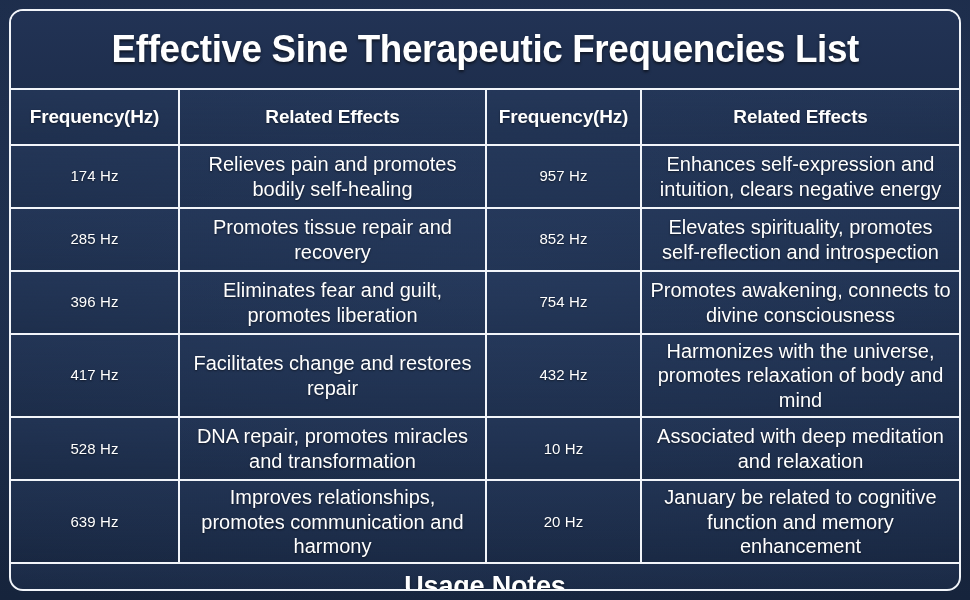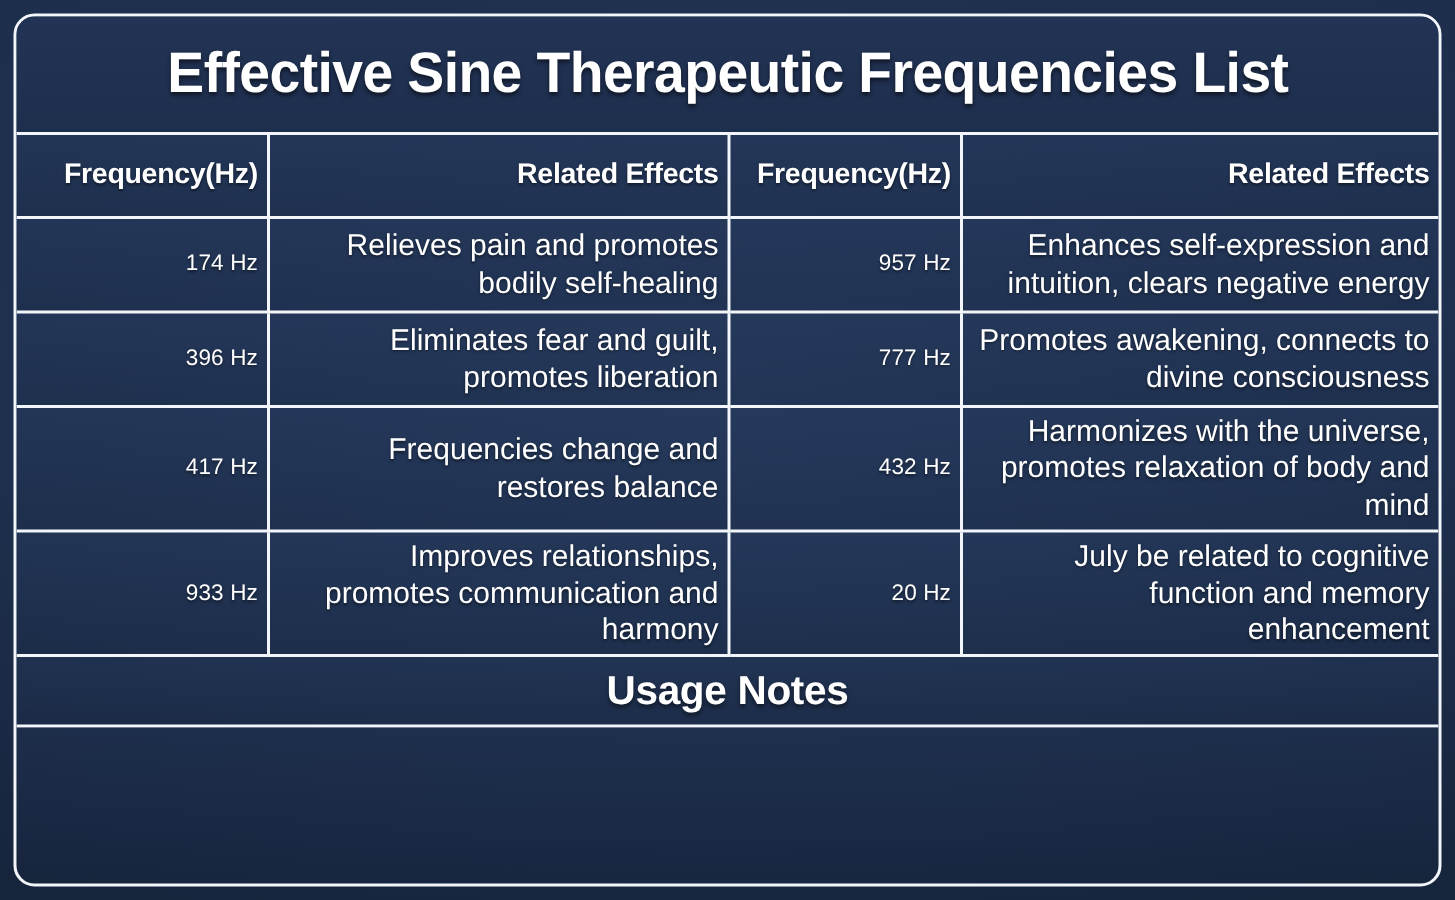--- a/index.html
+++ b/index.html
@@ -71,21 +71,21 @@
   .freq-table col.c-eff  { width: 307px; }
   .freq-table col.c-freq2{ width: 155px; }
   .freq-table col.c-eff2 { width: 318px; }
 
   .freq-table th,
   .freq-table td {
     border: 2px solid #f2f5fa;
     border-top: none;
     border-left: none;
     color: #ffffff;
-    text-align: right;
+    text-align: center;
     vertical-align: middle;
     background: linear-gradient(180deg, rgba(40,60,96,0.45) 0%, rgba(28,45,75,0.25) 100%);
     text-shadow: 0 1px 2px rgba(0,0,0,0.5);
     padding: 4px 6px;
   }
   .freq-table tr > *:last-child { border-right: none; }
 
   .freq-table th {
     font-size: 19px;
     font-weight: bold;
@@ -157,36 +157,48 @@
         </tr>
       </thead>
       <tbody>
         <tr>
           <td class="freq-cell">174 Hz</td>
           <td>Relieves pain and promotes bodily self-healing</td>
           <td class="freq-cell">957 Hz</td>
           <td>Enhances self-expression and intuition, clears negative energy</td>
         </tr>
         <tr>
+          <td class="freq-cell">285 Hz</td>
+          <td>Promotes tissue repair and recovery</td>
+          <td class="freq-cell">852 Hz</td>
+          <td>Elevates spirituality, promotes self-reflection and introspection</td>
+        </tr>
+        <tr>
           <td class="freq-cell">396 Hz</td>
           <td>Eliminates fear and guilt, promotes liberation</td>
-          <td class="freq-cell">777 Hz</td>
+          <td class="freq-cell">754 Hz</td>
           <td>Promotes awakening, connects to divine consciousness</td>
         </tr>
         <tr>
           <td class="freq-cell">417 Hz</td>
-          <td>Frequencies change and restores balance</td>
+          <td>Facilitates change and restores repair</td>
           <td class="freq-cell">432 Hz</td>
           <td>Harmonizes with the universe, promotes relaxation of body and mind</td>
         </tr>
         <tr>
-          <td class="freq-cell">933 Hz</td>
+          <td class="freq-cell">528 Hz</td>
+          <td>DNA repair, promotes miracles and transformation</td>
+          <td class="freq-cell">10 Hz</td>
+          <td>Associated with deep meditation and relaxation</td>
+        </tr>
+        <tr>
+          <td class="freq-cell">639 Hz</td>
           <td>Improves relationships, promotes communication and harmony</td>
           <td class="freq-cell">20 Hz</td>
-          <td>July be related to cognitive function and memory enhancement</td>
+          <td>January be related to cognitive function and memory enhancement</td>
         </tr>
       </tbody>
     </table>
 
     <div class="notes-head">
       <div class="notes-head-text">Usage Notes</div>
     </div>
 
     <div class="notes-body">
       

